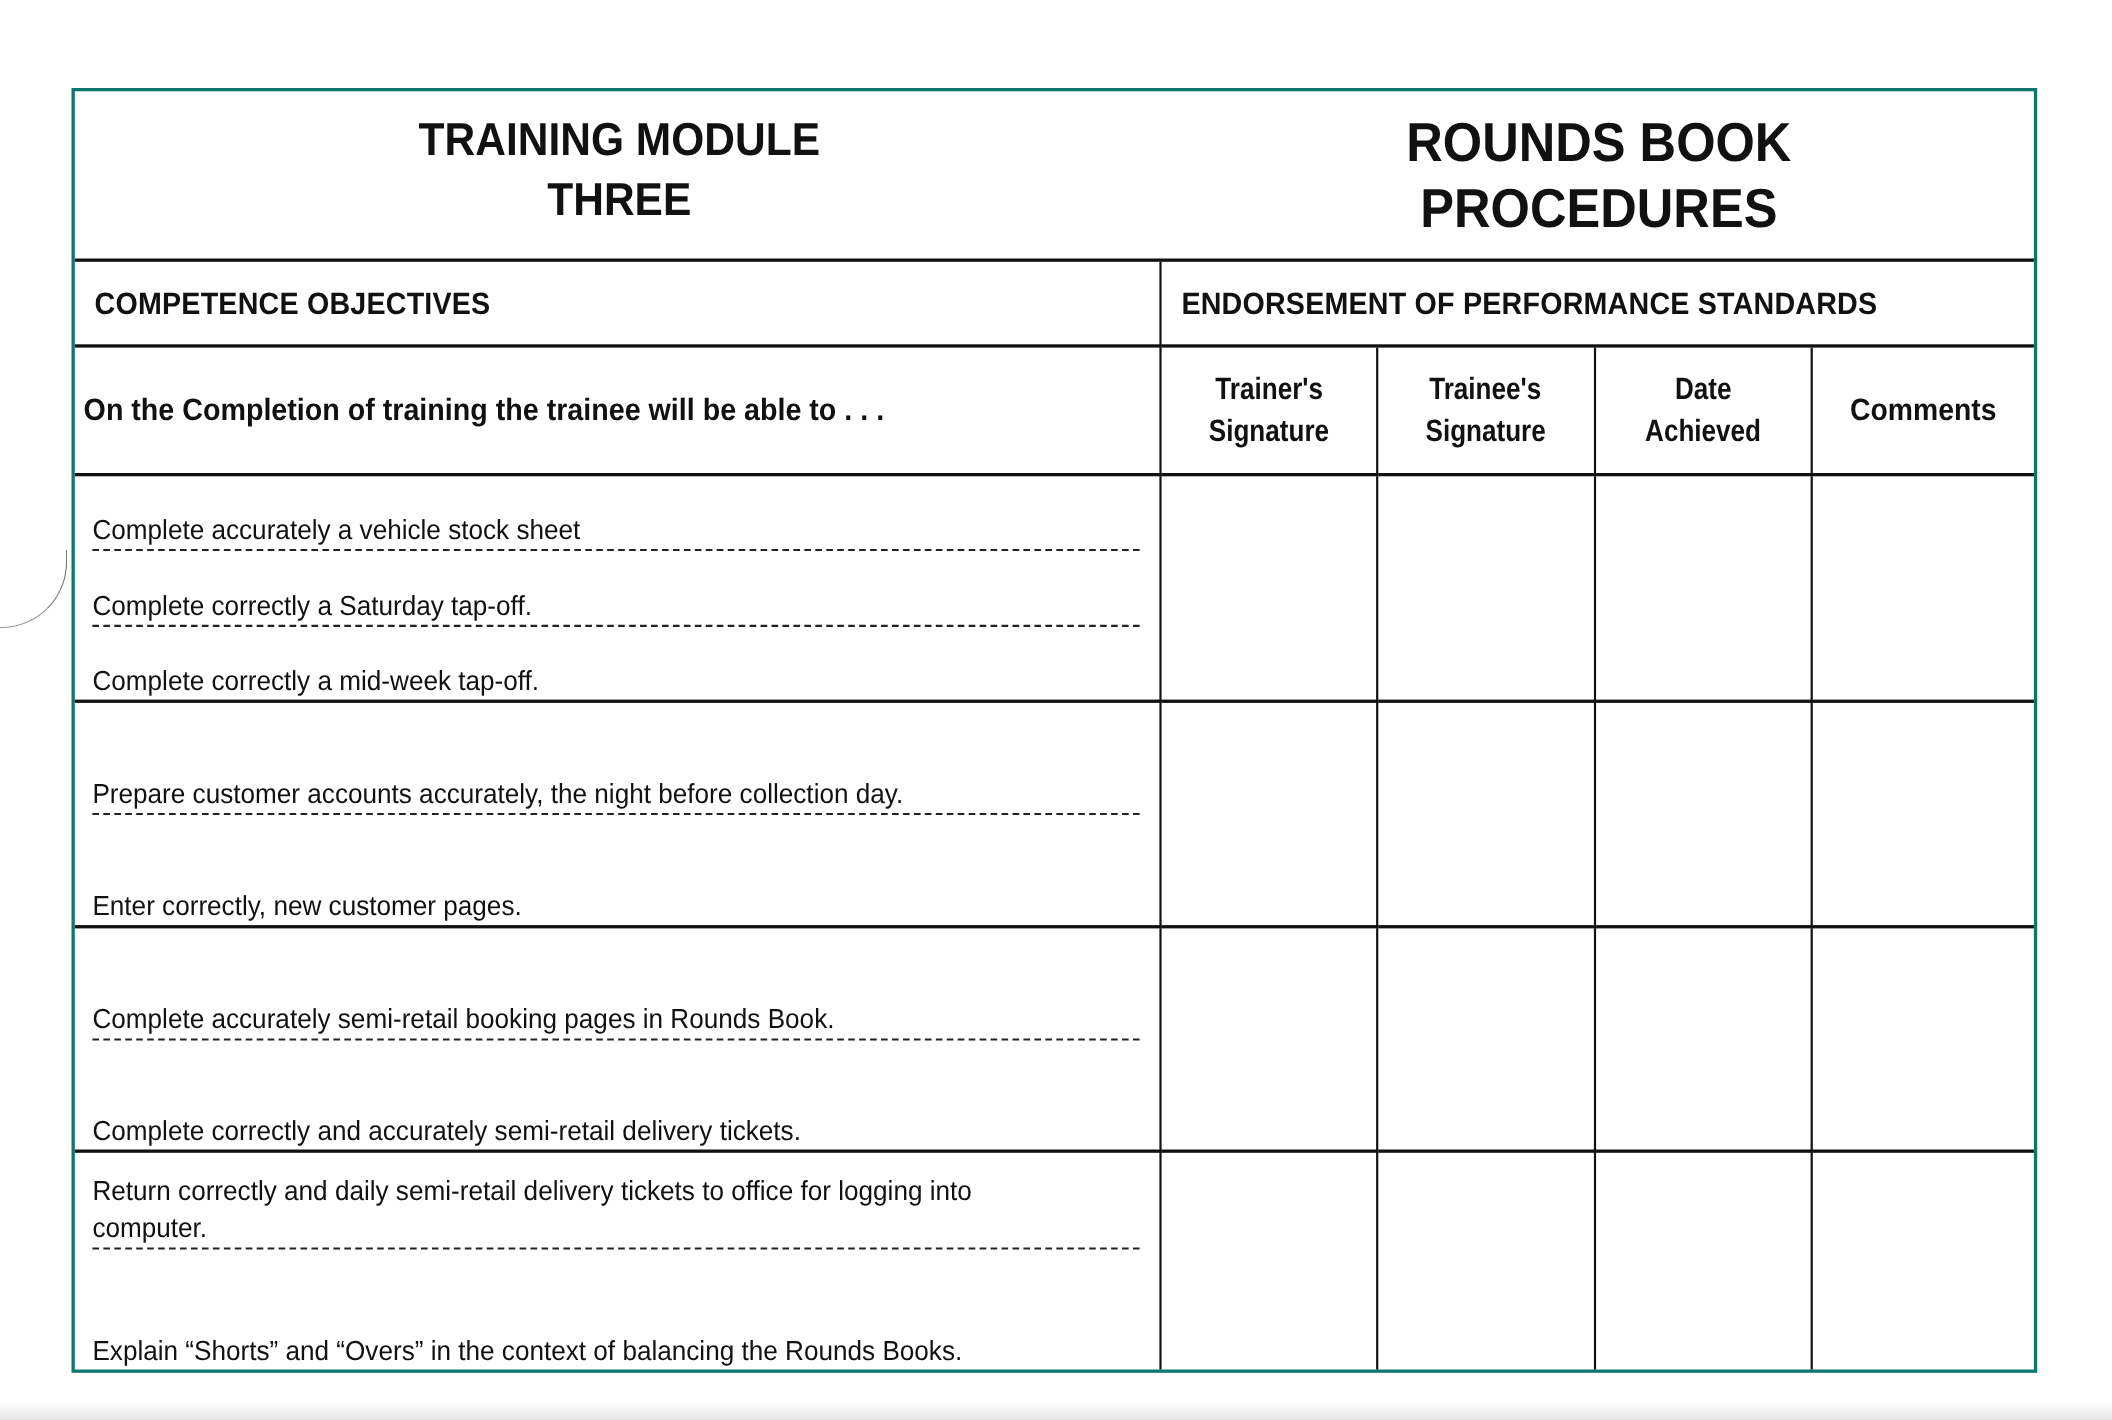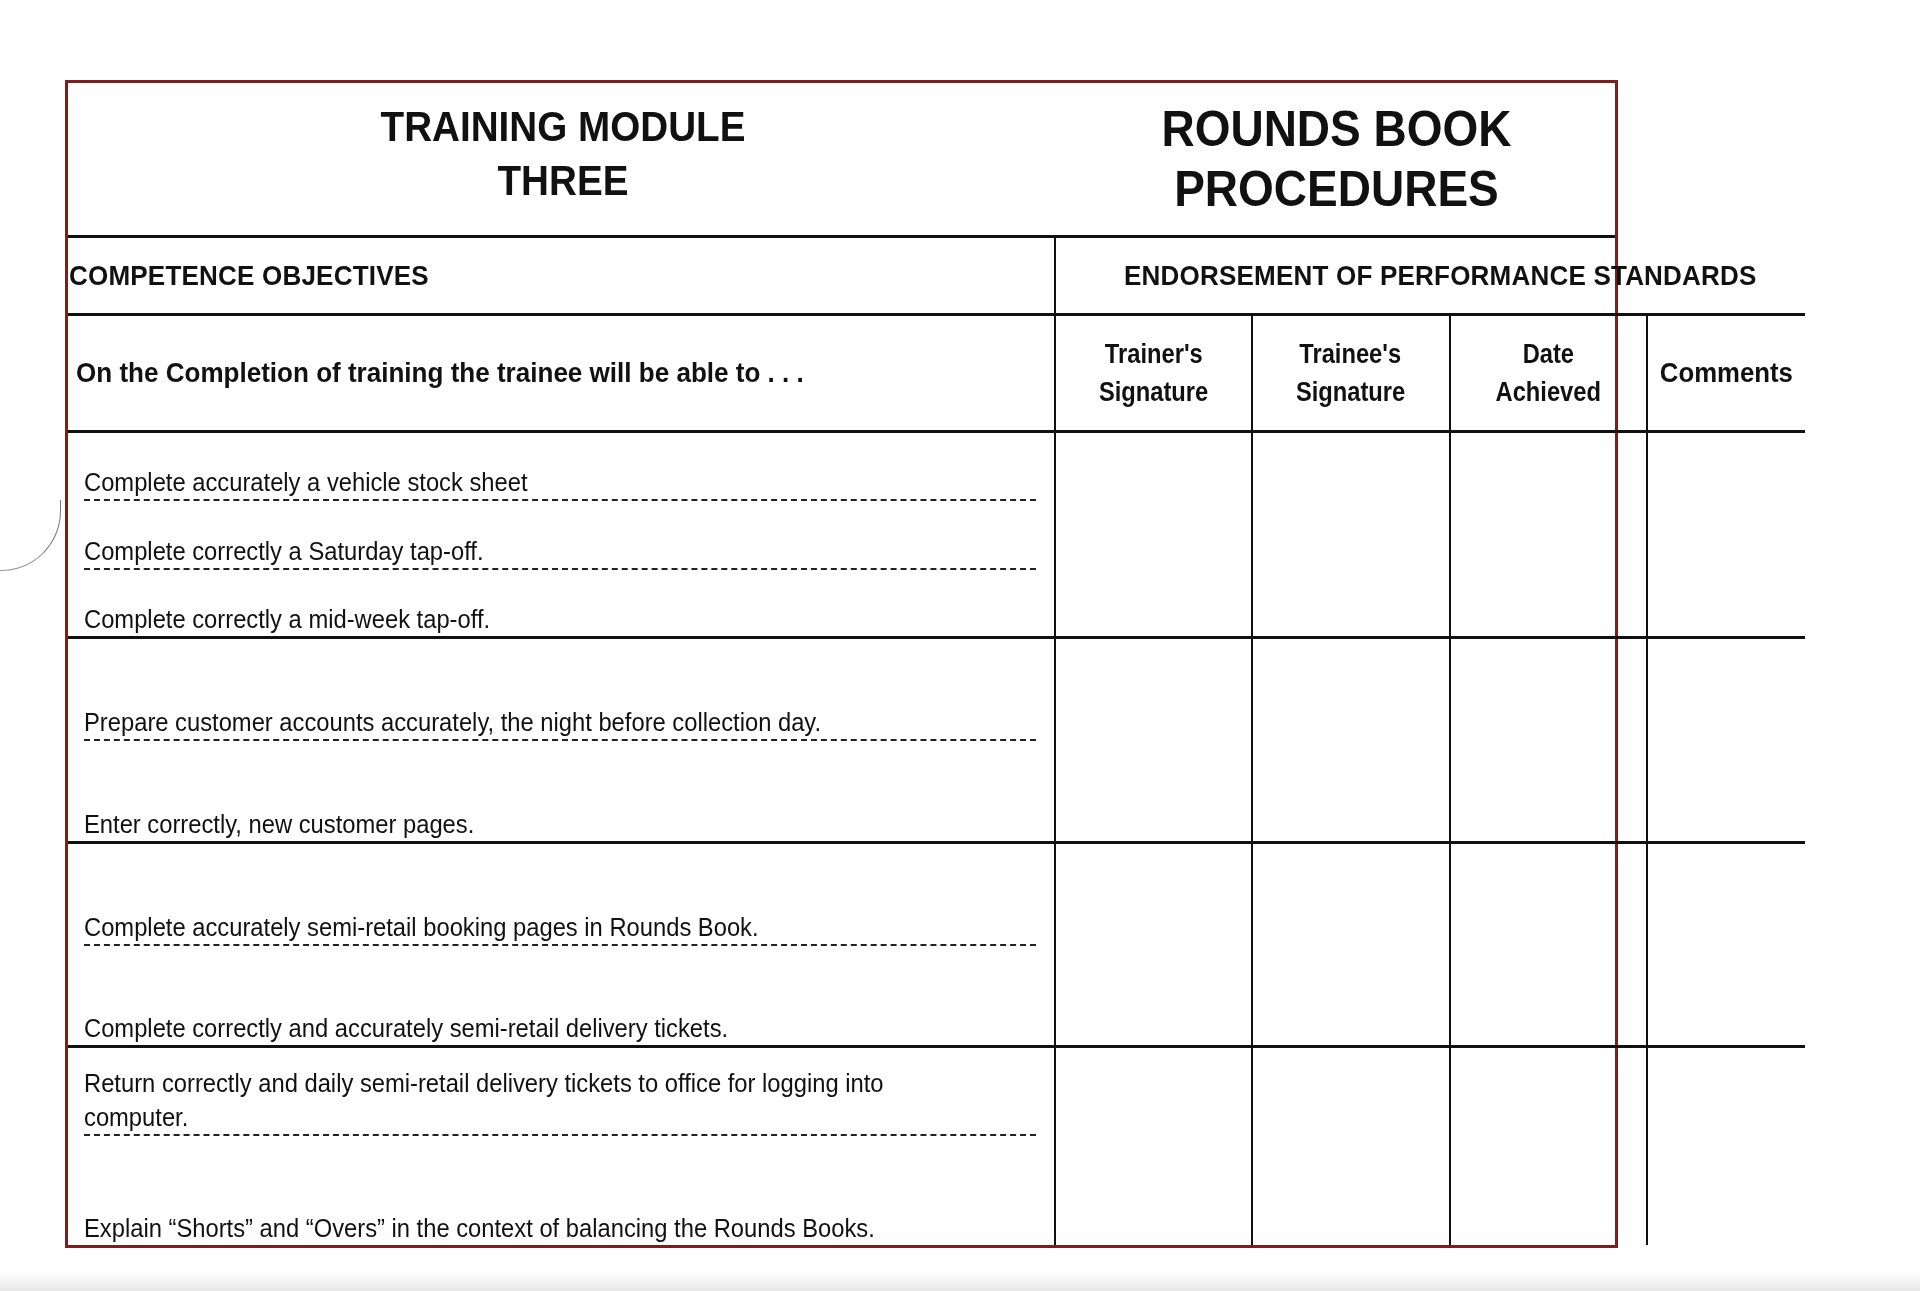--- a/index.html
+++ b/index.html
@@ -1,22 +1,22 @@
 <!DOCTYPE html>
 <html><head>
 <meta charset="utf-8">
 <style>
   html, body { margin: 0; padding: 0; }
   body {
     width: 1920px; height: 1291px; background: #ffffff; position: relative; overflow: hidden;
     font-family: "Liberation Sans", "DejaVu Sans", sans-serif; color: #111;
   }
   .sheet {
-    position: absolute; left: 65px; top: 80px; width: 1553px; height: 1168px;
-    border: 3px solid #7f1d1d; box-sizing: border-box;
+    position: absolute; left: 65px; top: 80px; width: 1787px; height: 1168px;
+    border: 3px solid #0f766e; box-sizing: border-box;
   }
   .title-row {
     position: absolute; left: 0; top: 0; right: 0; height: 155px;
     border-bottom: 3px solid #111; box-sizing: border-box;
   }
   .title-left, .title-right {
     position: absolute; top: 0; bottom: 0; display: flex; flex-direction: column;
     justify-content: center; align-items: center; font-weight: bold; text-align: center;
     transform: scaleX(0.92);
   }
@@ -25,25 +25,25 @@
   .grid {
     position: absolute; left: 0; right: 0; top: 155px; bottom: 0;
     display: grid;
     grid-template-columns: 988px 197px 198px 197px 1fr;
     grid-template-rows: 78px 117px 206px 205px 204px 1fr;
   }
   .cell { border-right: 2px solid #111; border-bottom: 3px solid #111; box-sizing: border-box; position: relative; }
   .cell.last-col { border-right: none; }
   .cell.last-row { border-bottom: none; gap: 24px; }
   .section-head {
-    display: flex; align-items: center; padding-left: 1px;
+    display: flex; align-items: center; padding-left: 18px;
     font-weight: bold; font-size: 28px; letter-spacing: 0.2px;
   }
   .section-head span { display: inline-block; transform: scaleX(0.93); transform-origin: left center; }
-  .endorse { grid-column: 2 / span 4; border-right: none; justify-content: flex-end; }
+  .endorse { grid-column: 2 / span 4; border-right: none; }
   .intro {
     display: flex; align-items: center; padding-left: 8px;
     font-weight: bold; font-size: 28px;
   }
   .intro span { display: inline-block; transform: scaleX(0.93); transform-origin: left center; }
   .colhead {
     display: flex; align-items: center; justify-content: center; text-align: center;
     font-weight: bold; font-size: 28px; line-height: 38px; padding: 0 6px;
   }
   .colhead span { display: inline-block; transform: scaleX(0.92); }

